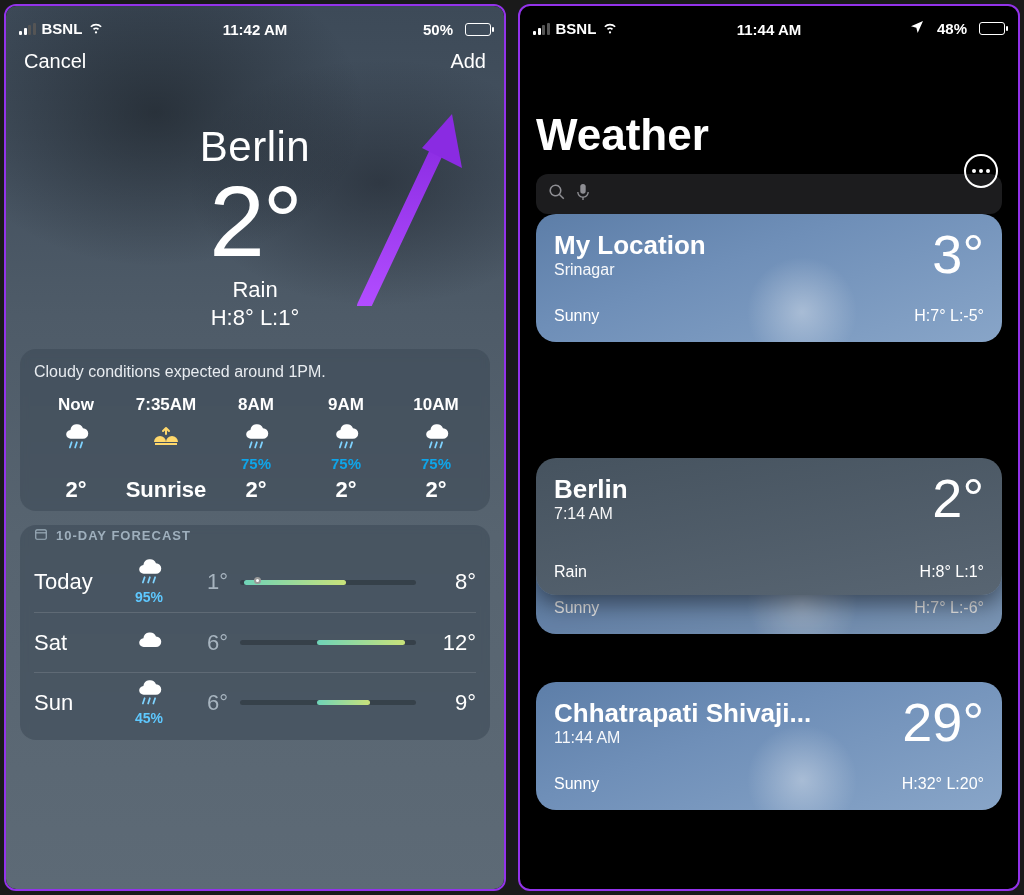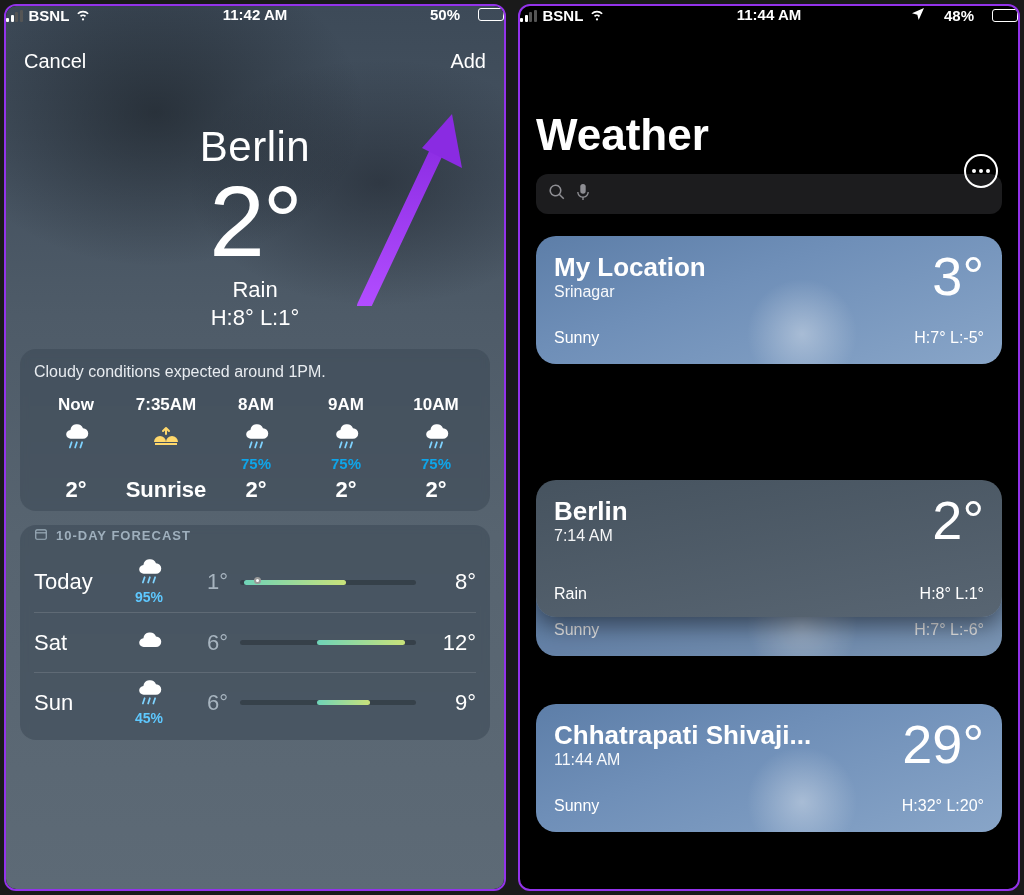--- a/index.html
+++ b/index.html
@@ -19,30 +19,30 @@
     border: 2px solid #9333ea;
     border-radius: 12px;
     overflow: hidden;
     position: relative;
     color: #fff;
   }
   
   .status-bar {
     height: 32px;
     display: flex;
-    align-items: flex-start;
-    padding: 0 0;
+    align-items: flex-end;
+    padding: 0 13px;
     font-size: 15px;
     font-weight: 600;
     position: relative;
     z-index: 10;
   }
   .status-left { display:flex; align-items:center; gap:6px; }
   .status-center { position:absolute; left:0; right:0; text-align:center; }
-  .status-right { margin-left:auto; display:flex; align-items:center; gap:18px; }
+  .status-right { margin-left:auto; display:flex; align-items:center; gap:12px; }
   .sig-bars { display:inline-flex; align-items:flex-end; gap:1.5px; height:12px;}
   .sig-bars span{ width:3px; background:#fff; border-radius:1px;}
   .sig-bars span:nth-child(1){height:4px;}
   .sig-bars span:nth-child(2){height:7px; background:#fff;}
   .sig-bars span:nth-child(3){height:10px; background:#555;}
   .sig-bars span:nth-child(4){height:12px; background:#555;}
   .wifi-icon svg, .loc-icon svg { width:16px; height:16px; fill:#fff; }
   .battery {
     width:26px; height:13px; border:1.5px solid #fff; border-radius:3px; position:relative;
   }
@@ -114,21 +114,21 @@
   .menu-btn span{ width:4px; height:4px; background:#fff; border-radius:50%; margin:0 1.5px;}
   .big-title{ font-size:44px; font-weight:800; margin-top:72px;}
   .search{
     margin-top:14px; height:40px; background:#1c1c1e; border-radius:12px;
     display:flex; align-items:center; padding:0 12px; gap:10px; color:#8e8e93; font-size:18px;
   }
   .search svg{ width:18px; height:18px; fill:#8e8e93;}
   .search input{ flex:1; background:none; border:none; outline:none; color:#fff; font-size:18px;}
   .mic svg{ width:14px; height:18px; fill:#8e8e93;}
   .city-card{
-    margin-top:22px; border-radius:20px; padding:16px 18px 14px; position:relative; overflow:hidden;
+    margin-top:0; border-radius:20px; padding:16px 18px 14px; position:relative; overflow:hidden;
     min-height:128px;
   }
   .bg-sunny{ background:linear-gradient(160deg,#5d7ea8,#6f8fb8 40%,#88a5c8);}
   .bg-sunny::after{ content:""; position:absolute; right:30%; top:30%; width:120px; height:120px; background:radial-gradient(circle,rgba(255,255,255,.35),transparent 65%);}
   .bg-rain{ background:linear-gradient(170deg,#46535f,#586572);}
   .cc-row1{ display:flex; justify-content:space-between; align-items:flex-start;}
   .cc-name{ font-size:26px; font-weight:700; max-width:300px; white-space:nowrap; overflow:hidden; text-overflow:ellipsis;}
   .cc-sub{ font-size:16px; font-weight:500; opacity:.95;}
   .cc-temp{ font-size:54px; font-weight:300; line-height:.9;}
   .cc-row2{ display:flex; justify-content:space-between; margin-top:28px; font-size:16px; font-weight:500;}

